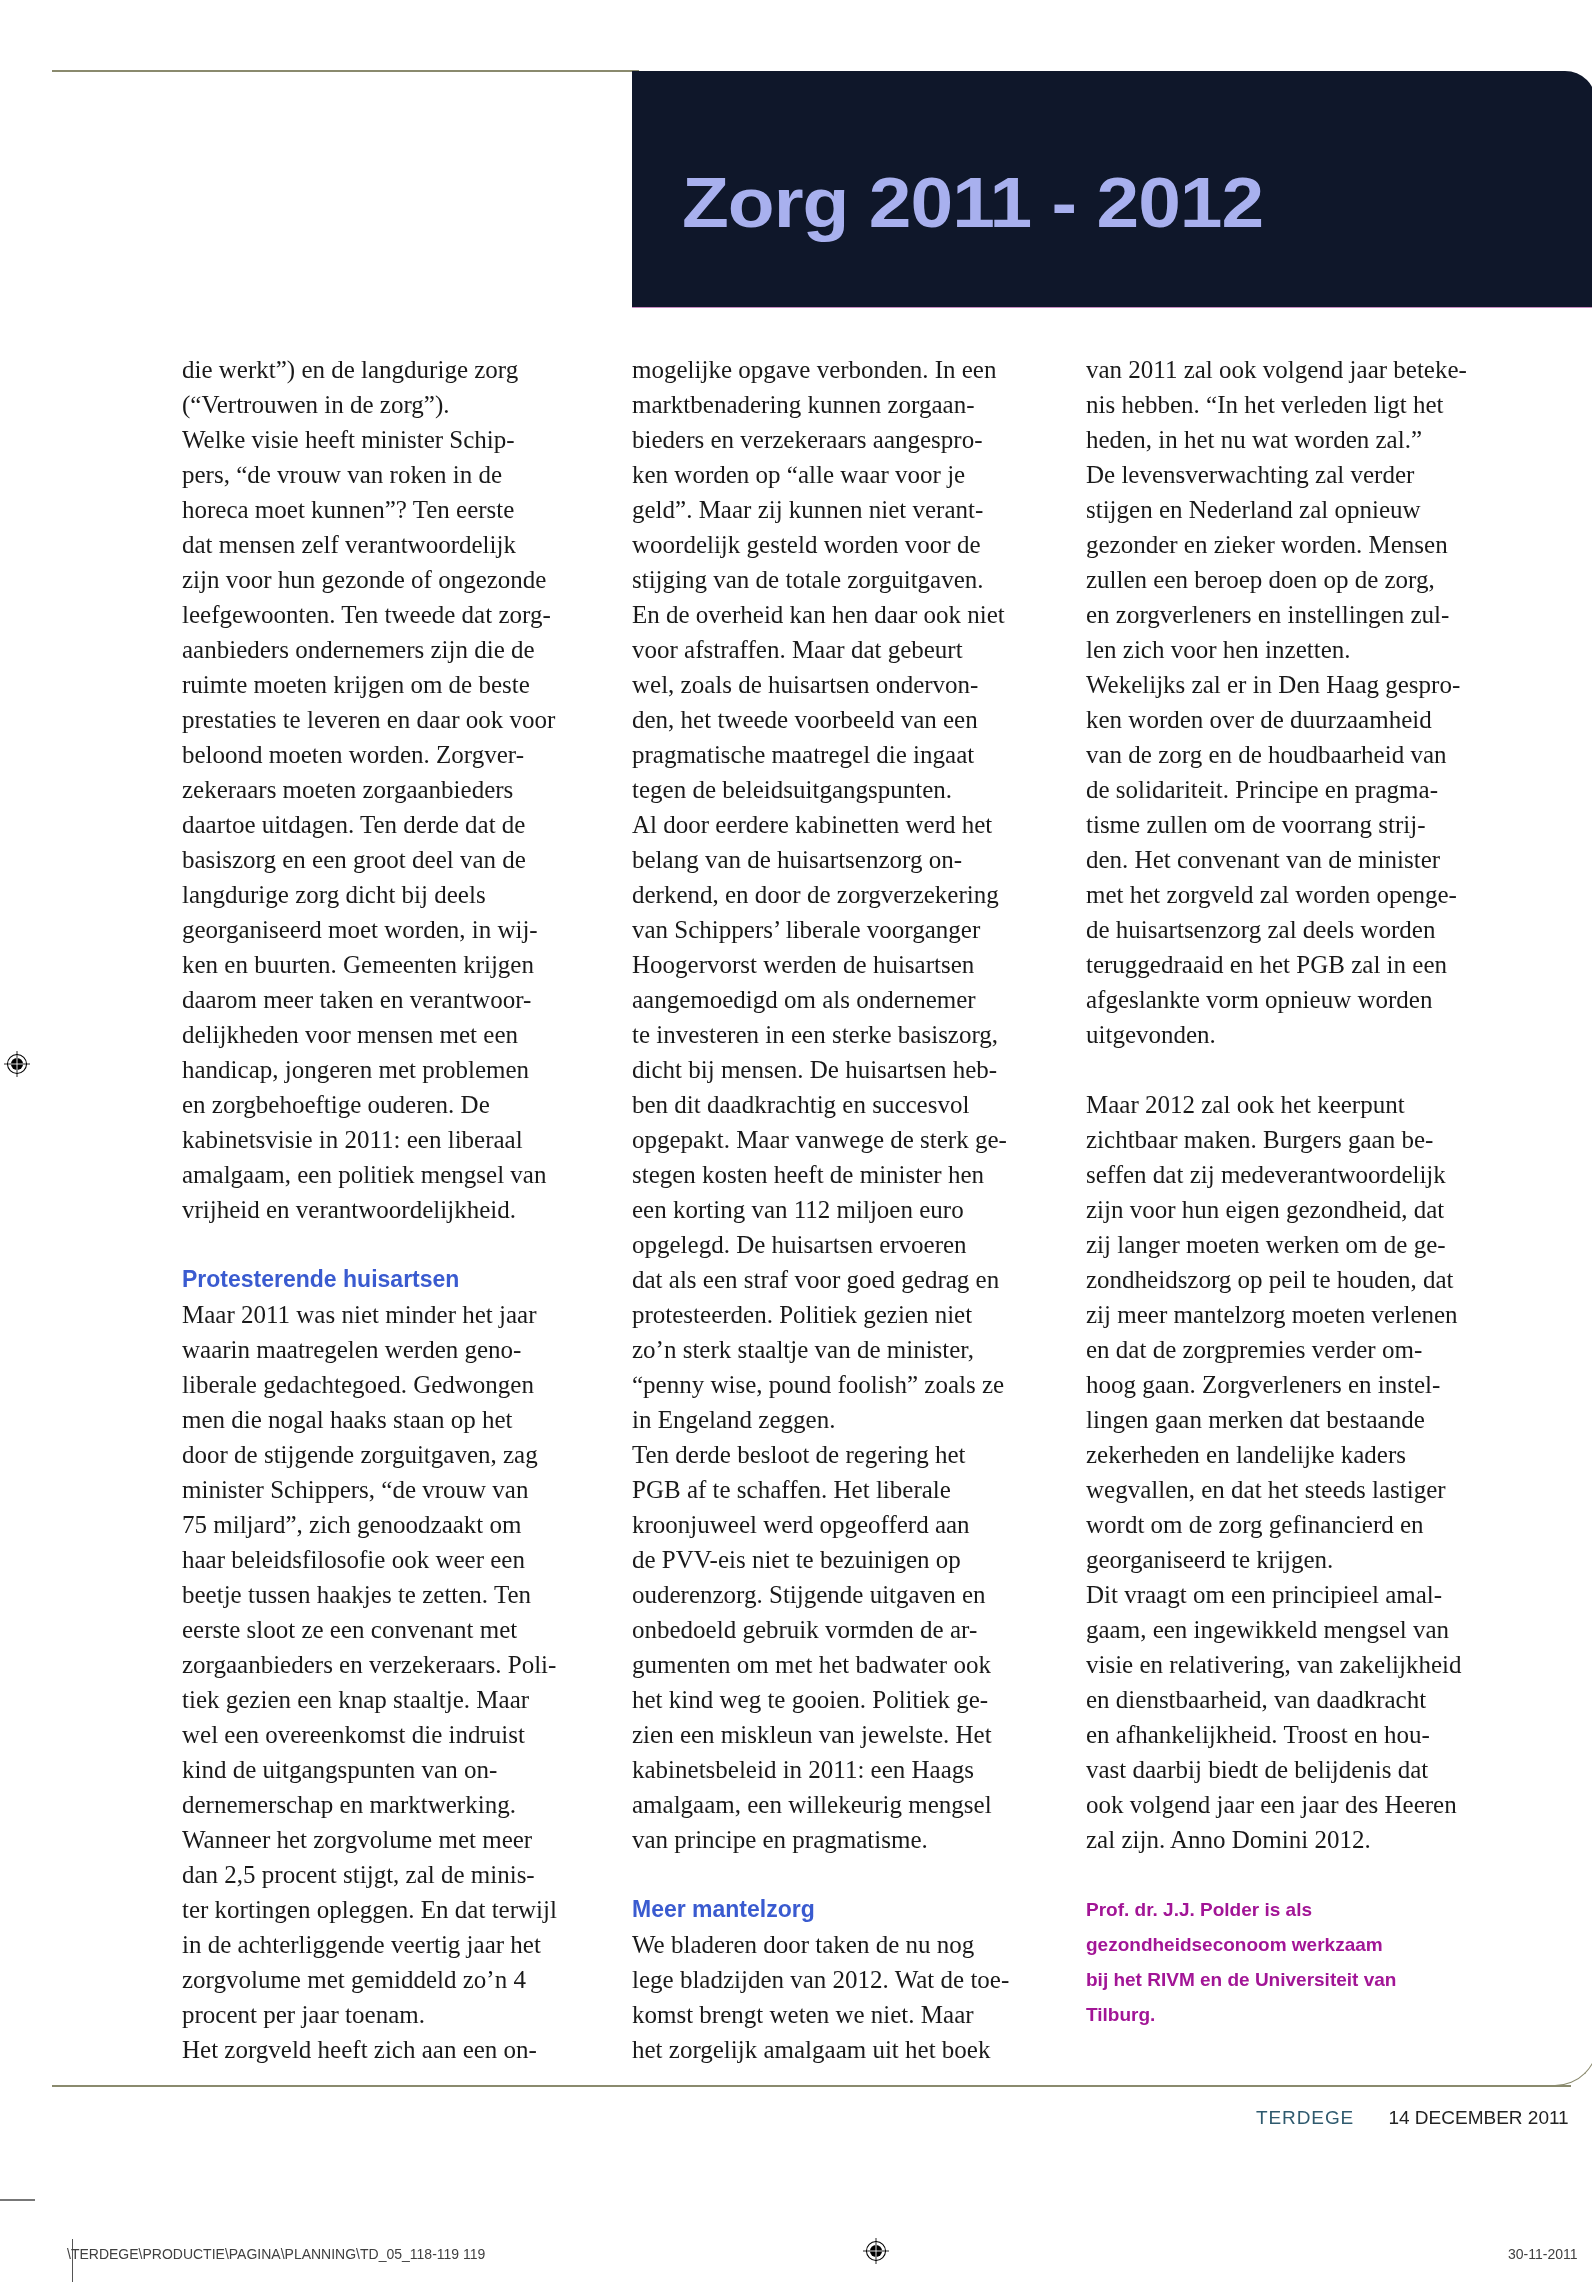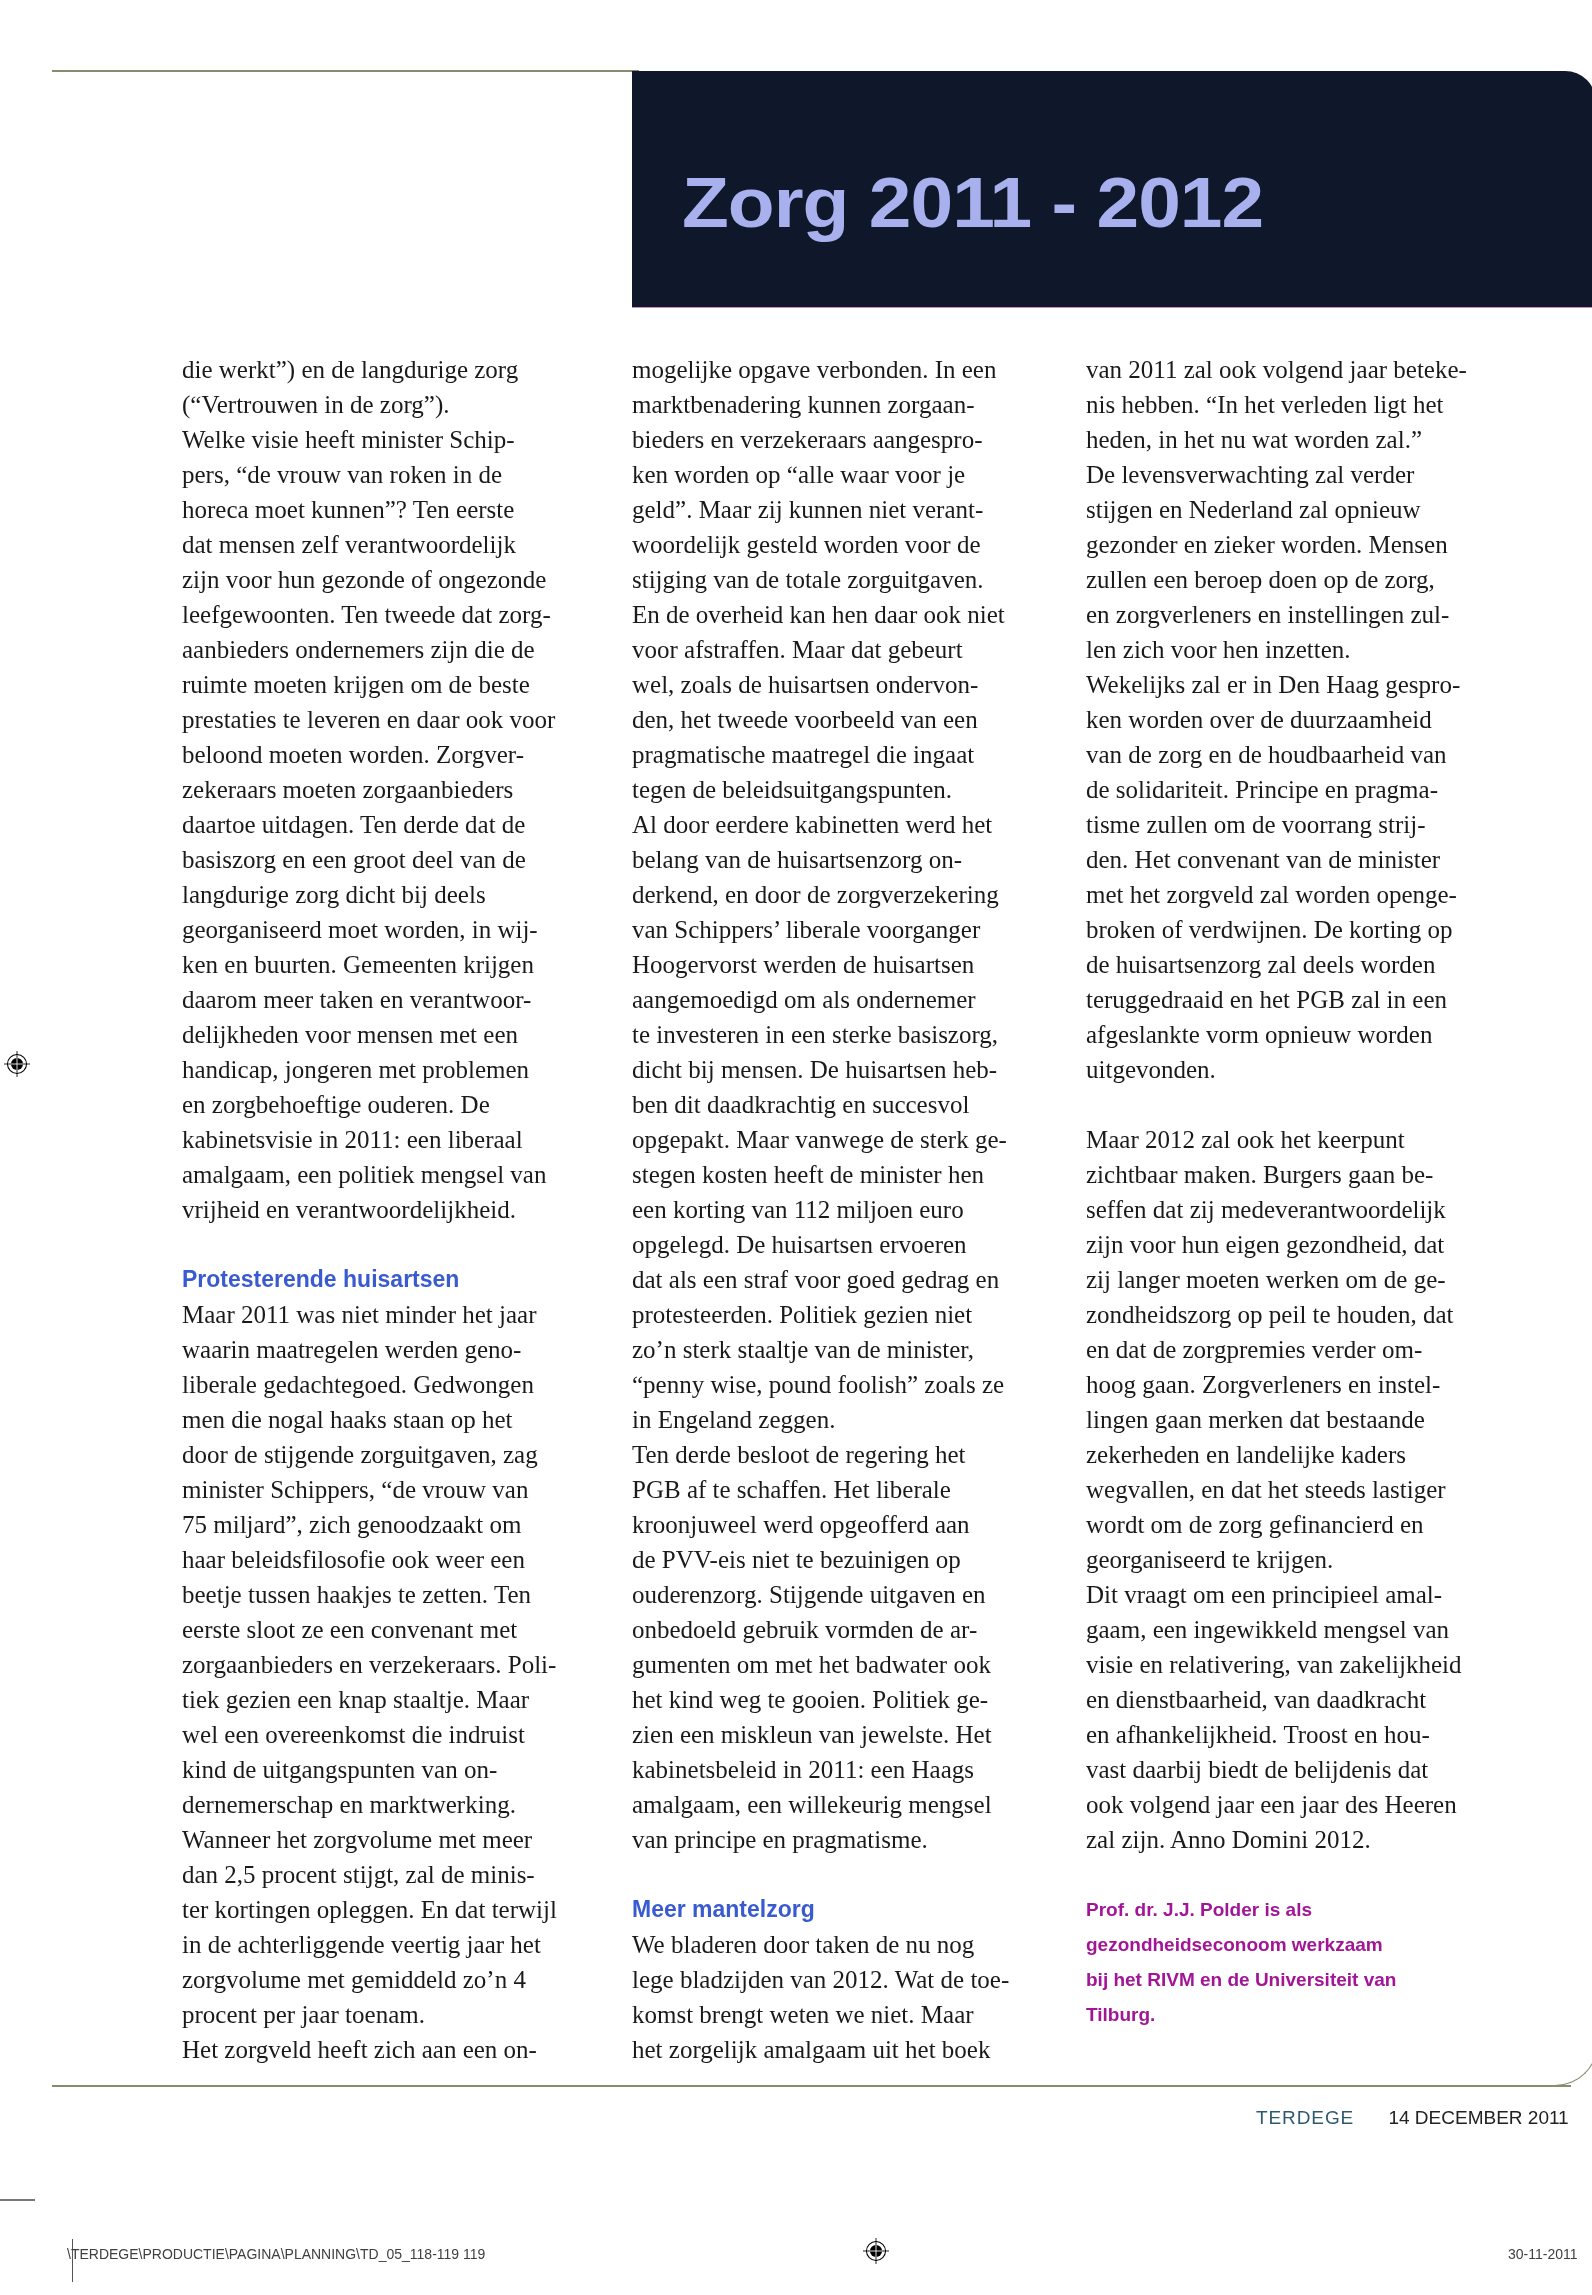--- a/index.html
+++ b/index.html
@@ -162,34 +162,34 @@
       <span class="line">zullen een beroep doen op de zorg,</span>
       <span class="line">en zorgverleners en instellingen zul-</span>
       <span class="line">len zich voor hen inzetten.</span>
       <span class="line">Wekelijks zal er in Den Haag gespro-</span>
       <span class="line">ken worden over de duurzaamheid</span>
       <span class="line">van de zorg en de houdbaarheid van</span>
       <span class="line">de solidariteit. Principe en pragma-</span>
       <span class="line">tisme zullen om de voorrang strij-</span>
       <span class="line">den. Het convenant van de minister</span>
       <span class="line">met het zorgveld zal worden openge-</span>
-      <span class="line">broken of verdwijnen. De korting op</span>
       <span class="line">de huisartsenzorg zal deels worden</span>
       <span class="line">teruggedraaid en het PGB zal in een</span>
       <span class="line">afgeslankte vorm opnieuw worden</span>
       <span class="line">uitgevonden.</span>
     </div>
   <span class="gap"></span>
   <div id="col2b">
       <span class="line">Maar 2012 zal ook het keerpunt</span>
       <span class="line">zichtbaar maken. Burgers gaan be-</span>
       <span class="line">seffen dat zij medeverantwoordelijk</span>
       <span class="line">zijn voor hun eigen gezondheid, dat</span>
       <span class="line">zij langer moeten werken om de ge-</span>
       <span class="line">zondheidszorg op peil te houden, dat</span>
+      <span class="line">zij meer mantelzorg moeten verlenen</span>
       <span class="line">en dat de zorgpremies verder om-</span>
       <span class="line">hoog gaan. Zorgverleners en instel-</span>
       <span class="line">lingen gaan merken dat bestaande</span>
       <span class="line">zekerheden en landelijke kaders</span>
       <span class="line">wegvallen, en dat het steeds lastiger</span>
       <span class="line">wordt om de zorg gefinancierd en</span>
       <span class="line">georganiseerd te krijgen.</span>
       <span class="line">Dit vraagt om een principieel amal-</span>
       <span class="line">gaam, een ingewikkeld mengsel van</span>
       <span class="line">visie en relativering, van zakelijkheid</span>

